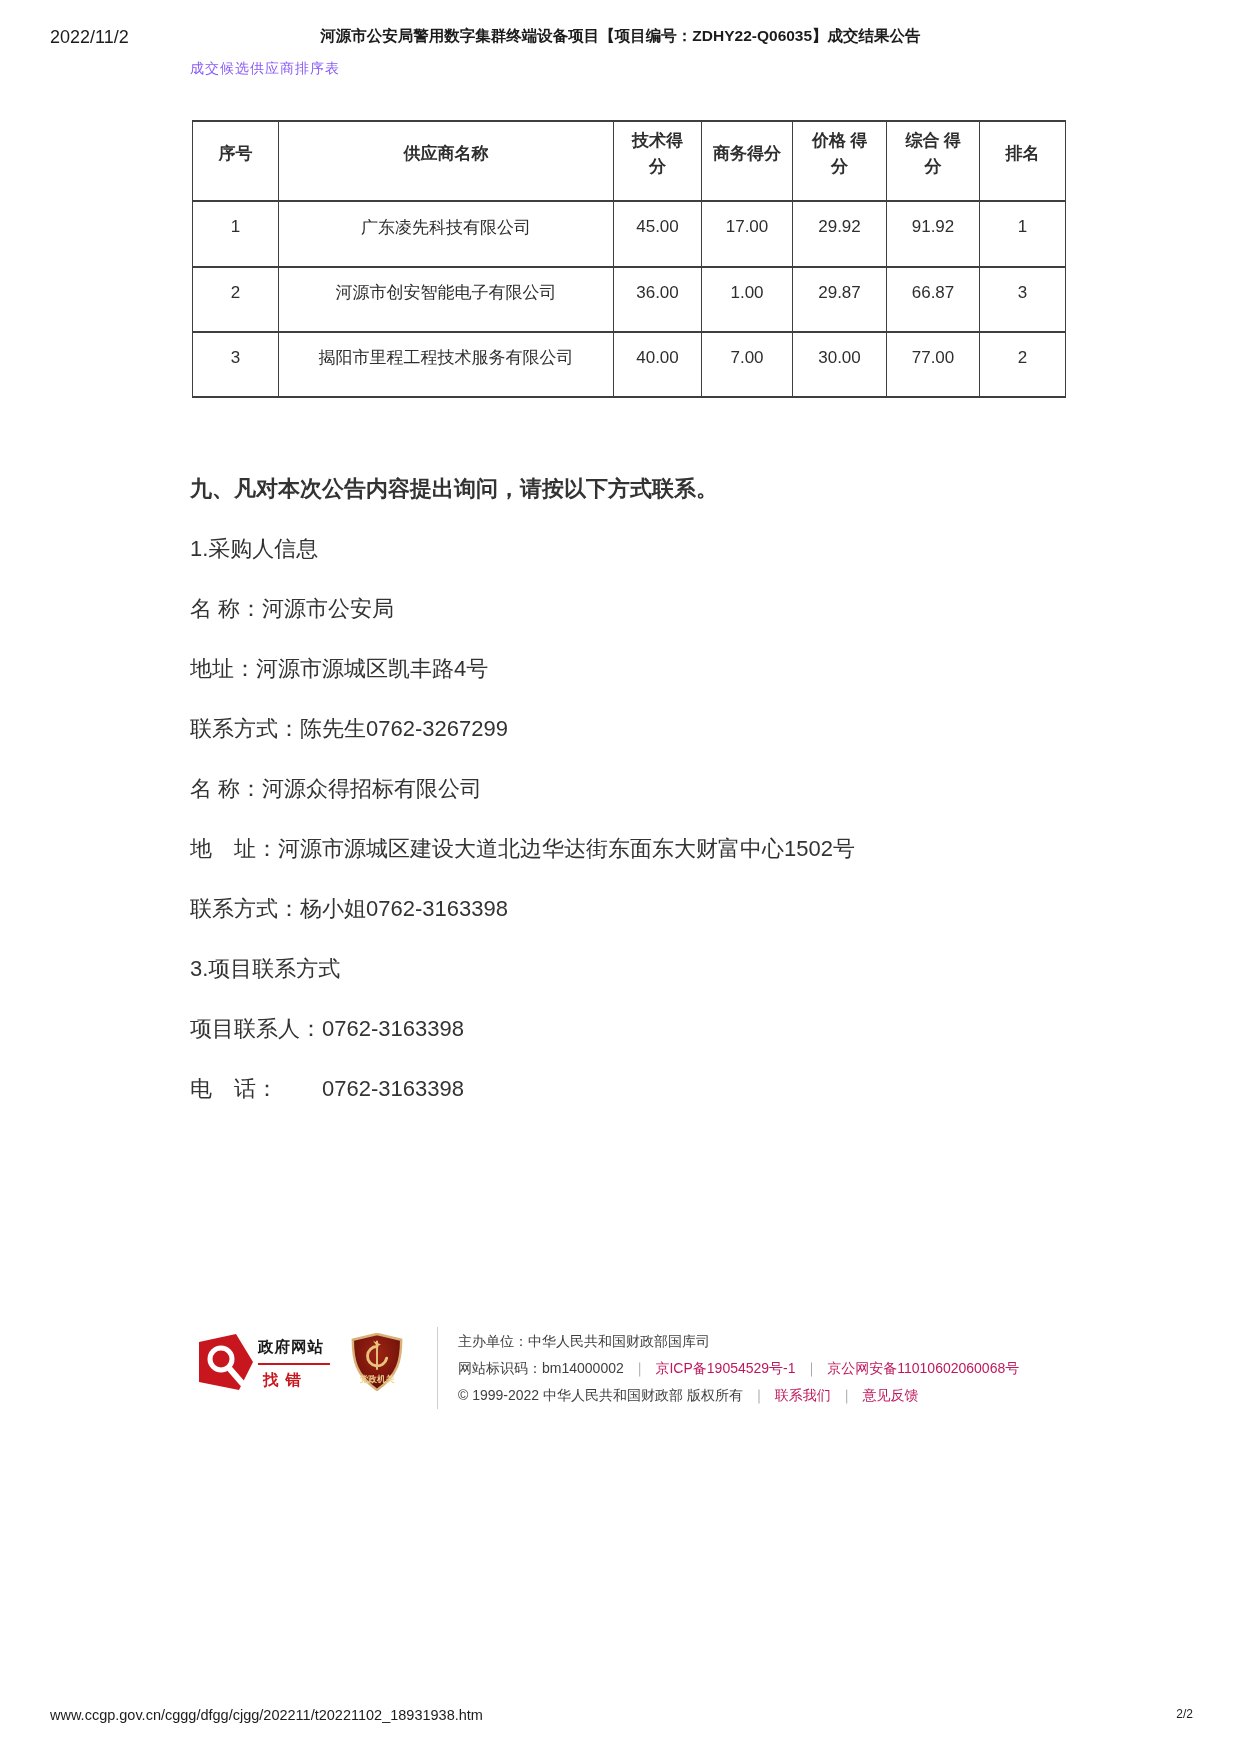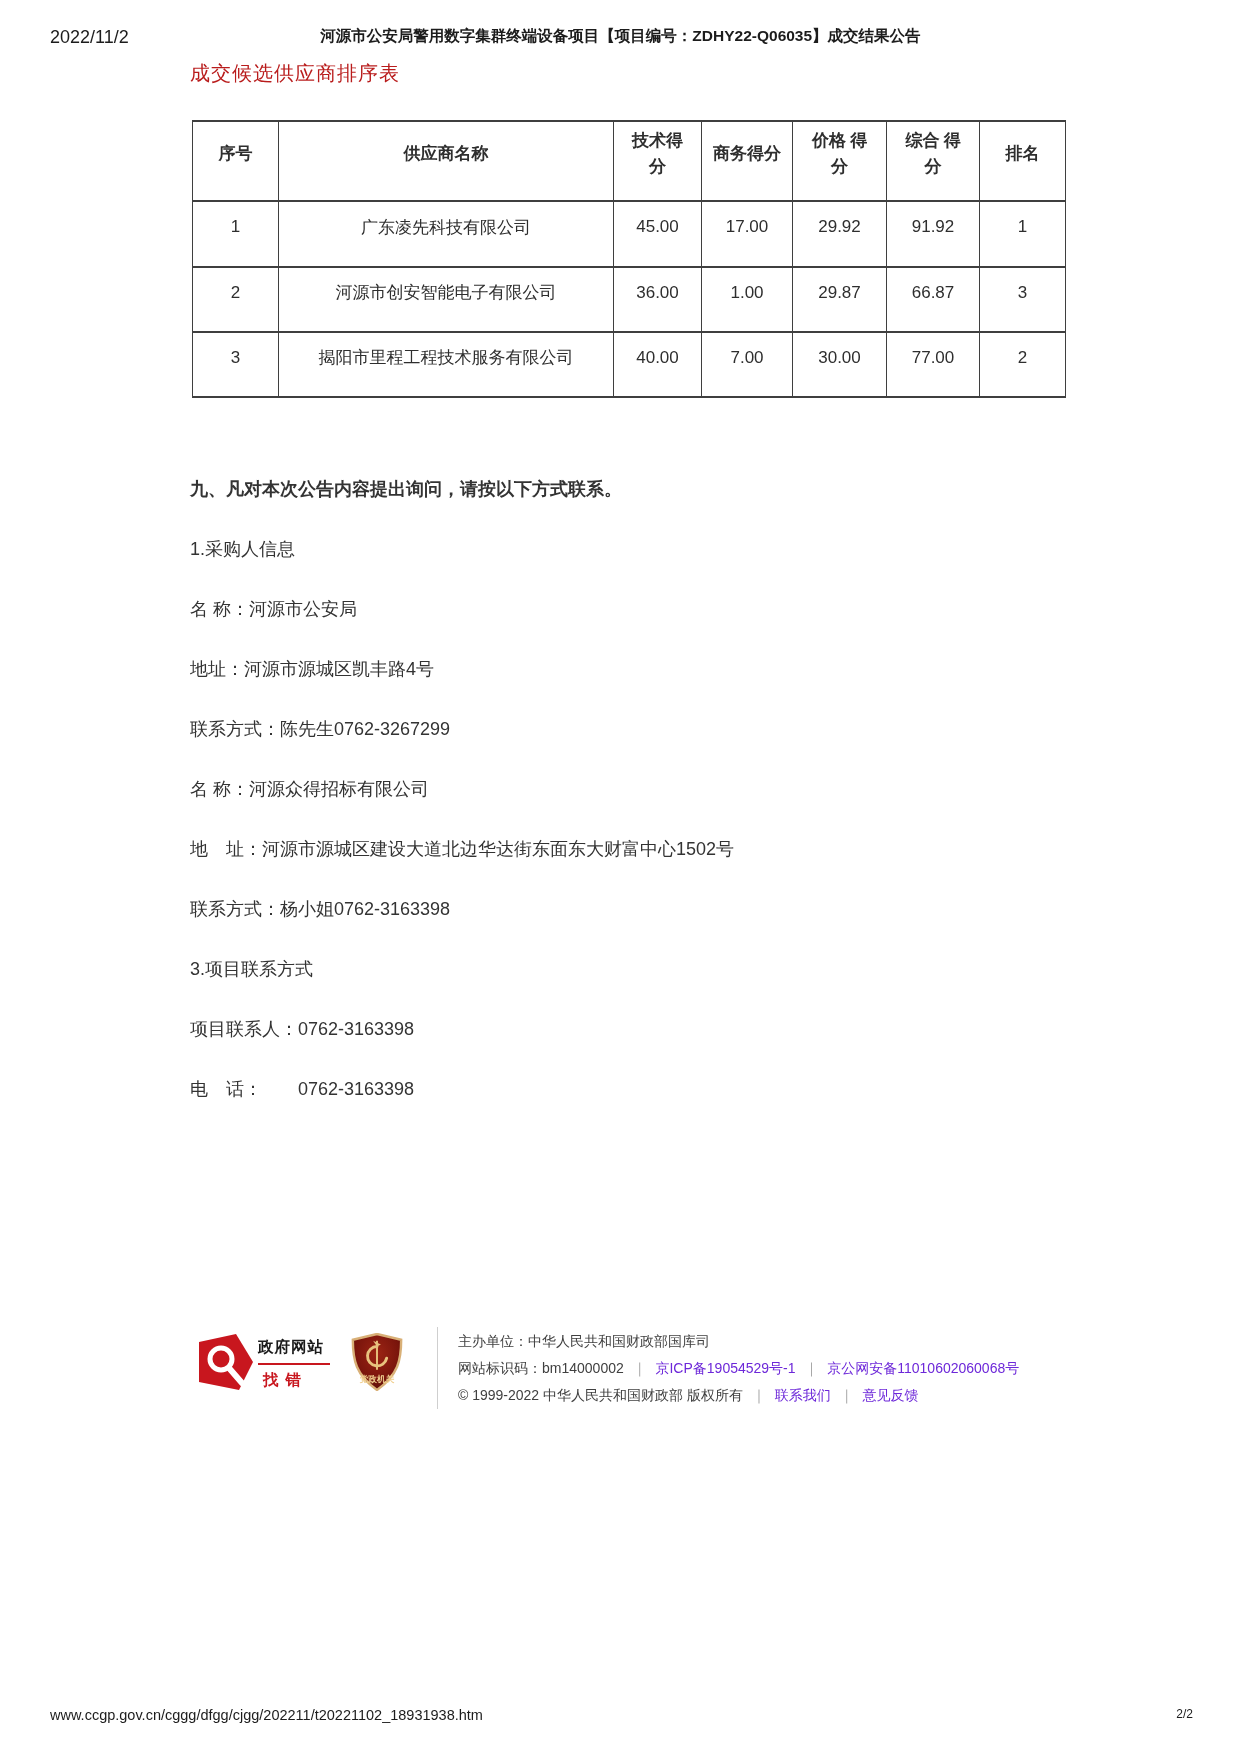--- a/index.html
+++ b/index.html
@@ -22,21 +22,21 @@
   .print-title {
     position: absolute; left: 140px; right: 140px; top: 26px;
     text-align: center; font-size: 15.5px; font-weight: bold; color: #1c1c1c;
     white-space: nowrap;
   }
 
   
   .subtitle {
     position: absolute; left: 190px; top: 60px;
     font-family: "Liberation Serif", "DejaVu Serif", serif;
-    font-size: 20px; color: #b91c1c; letter-spacing: 1px;
+    font-size: 14px; color: #8b5cf6; letter-spacing: 1px;
   }
 
   
   table.rank {
     position: absolute; left: 192px; top: 120px;
     border-collapse: collapse; table-layout: fixed;
     width: 873px; font-size: 17px; color: #2e2e2e;
   }
   table.rank th, table.rank td {
     border-left: 1px solid #3f3f3f;
@@ -48,21 +48,21 @@
   }
   table.rank th { font-weight: bold; white-space: pre-line; line-height: 1.55; }
   tr.hdr   { height: 80px; font-family: Liberation Serif, serif; }
   tr.body1 { height: 66px; }
   tr.body2 { height: 65px; }
   tr.body3 { height: 65px; }
 
   
   .contact {
     position: absolute; left: 190px; top: 478px;
-    font-size: 18px; color: #333;
+    font-size: 22px; color: #333;
   }
   .contact p { line-height: 22px; margin: 0 0 38px 0; white-space: pre; }
   .contact p.bold { font-weight: bold; }
 
   
   .site-footer { position: absolute; left: 0; top: 1325px; width: 1138px; height: 90px; }
 
   .find-error {
     position: absolute; left: 196px; top: 8px; width: 134px; height: 58px;
     cursor: pointer;
@@ -80,21 +80,21 @@
   .gov-badge { position: absolute; left: 348px; top: 8px; width: 58px; height: 58px; cursor: pointer; }
 
   .footer-divider {
     position: absolute; left: 437px; top: 2px; height: 82px;
     width: 1px; background: #cfcfcf;
   }
 
   .footer-text { position: absolute; left: 458px; top: 3px; font-size: 14px; color: #404040; }
   .footer-text .fline { line-height: 27px; white-space: nowrap; }
   .footer-text .sep { color: #9a9a9a; padding: 0 9px; }
-  .footer-text a { color: #6d28d9; text-decoration: none; }
+  .footer-text a { color: #be185d; text-decoration: none; }
 
   
   .print-url {
     position: absolute; left: 50px; top: 1707px;
     font-size: 14.5px; color: #1c1c1c;
   }
   .print-pageno {
     position: absolute; right: 48px; top: 1707px;
     font-size: 12px; color: #1c1c1c;
   }

